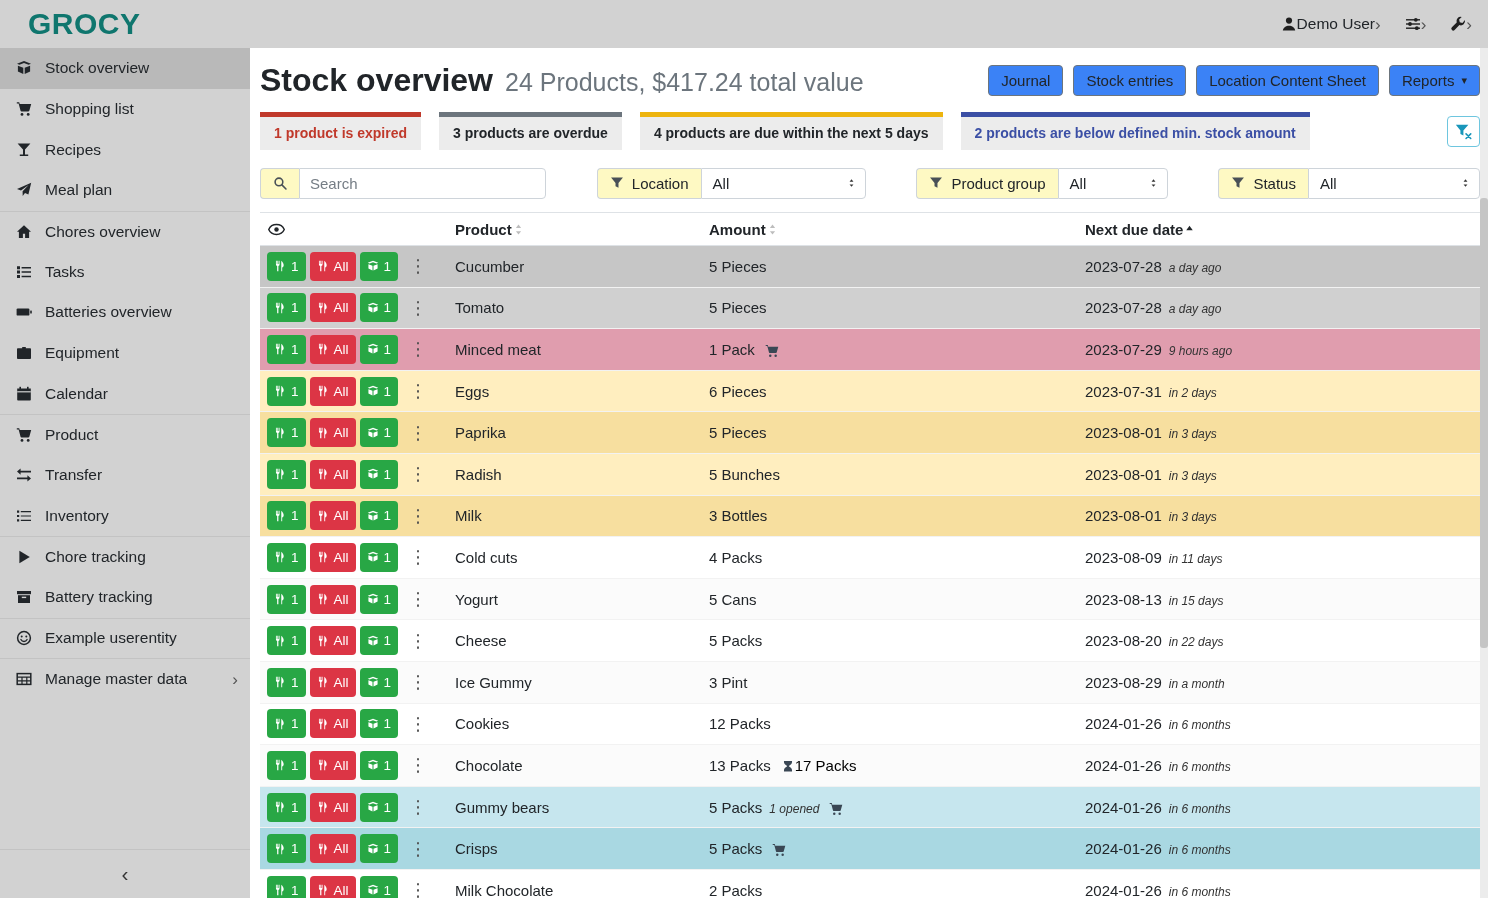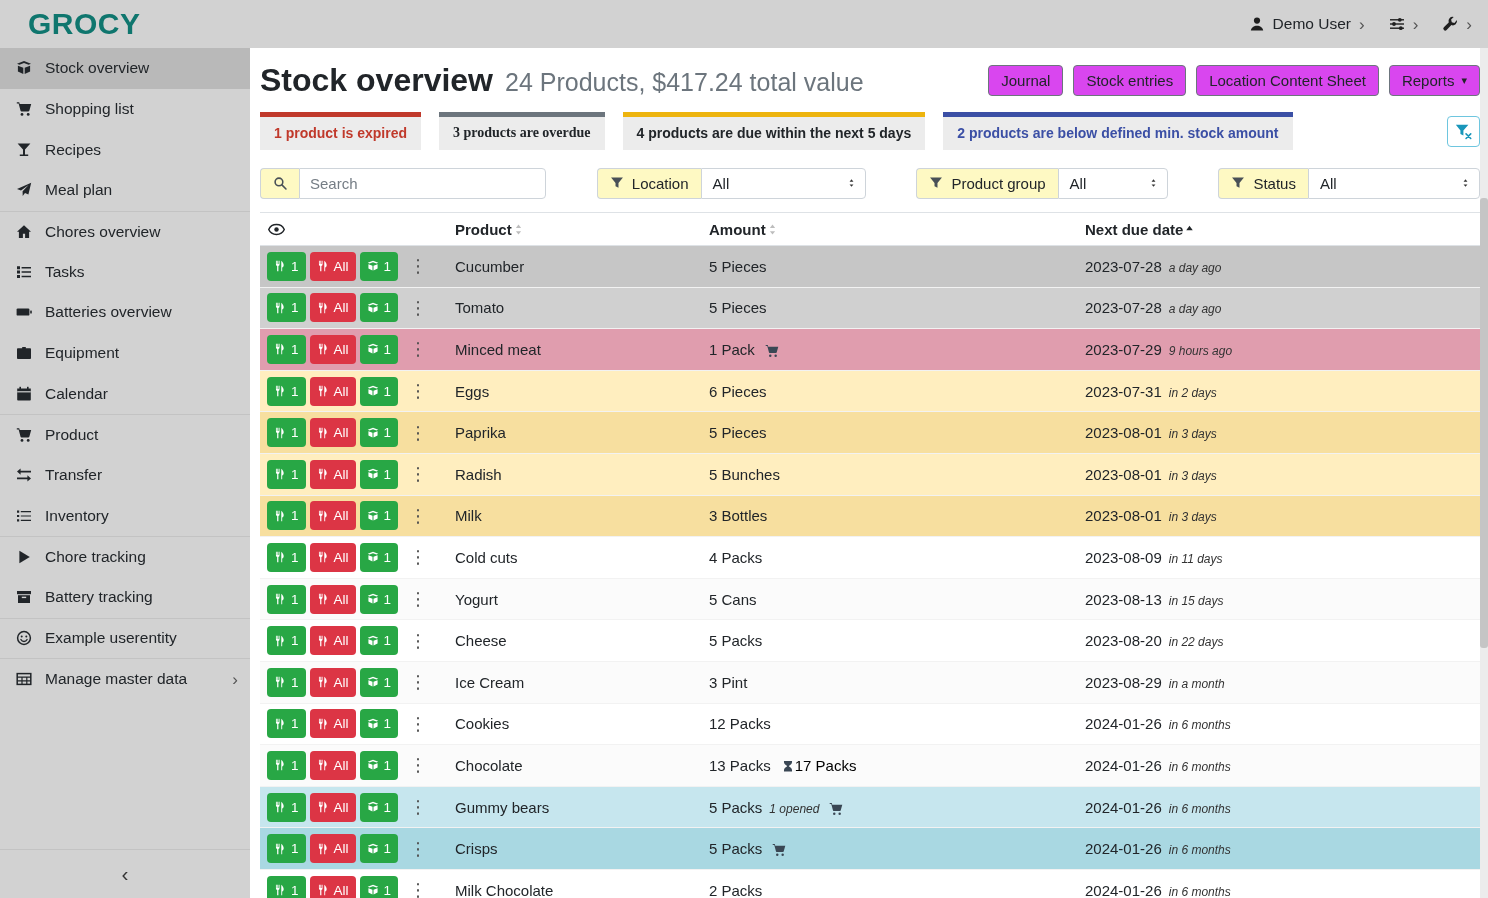--- a/index.html
+++ b/index.html
@@ -5,42 +5,42 @@
   *{box-sizing:border-box;margin:0;padding:0}
   html,body{width:1488px;height:898px;overflow:hidden;font-family:"Liberation Sans",sans-serif;background:#fff;color:#212529}
   button{font-family:inherit}
   .icon{display:inline-flex;align-items:center;vertical-align:middle}
   .icon svg{width:1em;height:1em;display:block}
 
   
   .topbar{position:fixed;top:0;left:0;width:1488px;height:48px;background:#d2d2d2;display:flex;align-items:center;justify-content:space-between;padding:0 16px 0 28px;z-index:5}
   .logo{font-size:30px;font-weight:800;color:#0f766e;letter-spacing:.5px;cursor:pointer}
   .top-right{display:flex;align-items:center;gap:24px}
-  .top-item{display:flex;align-items:center;gap:8px;font-size:15.5px;color:#212529;cursor:pointer}
+  .top-item{display:flex;align-items:center;gap:0;font-size:15.5px;color:#212529;cursor:pointer}
   .top-item .icon{font-size:16px;color:#1f1f1f}
   .chev{color:#555;font-size:17px;line-height:1}
 
   
   .sidebar{position:fixed;top:48px;left:0;bottom:0;width:250px;background:#d2d2d2;display:flex;flex-direction:column}
   #sidebar-items{display:flex;flex-direction:column}
   .side-item{display:flex;align-items:center;gap:11px;height:40.7px;padding:0 12px 0 14px;font-size:15.5px;color:#212529;cursor:pointer;flex:0 0 auto}
   .side-item.active{background:#b9b9b9}
   .side-item.divided{border-top:1px solid #c3c3c3}
   .side-ic{font-size:16px;color:#212529;width:20px;justify-content:center}
   .side-label{flex:1;white-space:nowrap}
   .collapse-btn{margin-top:auto;height:49px;border-top:1px solid #c3c3c3;display:flex;align-items:center;justify-content:center;font-size:21px;color:#333;cursor:pointer}
 
   
   .main{position:fixed;top:48px;left:250px;width:1238px;height:850px;background:#fff;padding:9px 8px 0 10px;overflow:hidden}
   .page-head{display:flex;align-items:center;justify-content:space-between;height:46px}
   .title-wrap{display:flex;align-items:baseline;gap:12px}
   .page-title{font-size:32px;font-weight:600;color:#212529}
   .page-subtitle{font-size:25px;color:#6c757d;font-weight:400;white-space:nowrap}
   .toolbar{display:flex;gap:10px}
-  .tb-btn{background:#d946ef;border:1px solid #6c757d;border-radius:4px;padding:6px 12px;font-size:15px;color:#212529;cursor:pointer;display:flex;align-items:center;gap:7px;white-space:nowrap}
+  .tb-btn{background:#3b82f6;border:1px solid #6c757d;border-radius:4px;padding:6px 12px;font-size:15px;color:#212529;cursor:pointer;display:flex;align-items:center;gap:7px;white-space:nowrap}
   .tb-btn .caret{font-size:11px}
 
   
   .banner-row{display:flex;align-items:stretch;margin-top:9px;height:38px}
   .banners{display:flex;gap:18px}
   .banner{border-top:5px solid;background:#ececec;padding:8px 14px 0;font-size:14px;font-weight:700;cursor:pointer;white-space:nowrap}
   .clear-filter{margin-left:auto;width:33px;height:31px;border:1px solid #6ec6df;background:#fff;border-radius:4px;color:#1996ba;display:flex;align-items:center;justify-content:center;cursor:pointer;align-self:center}
   .clear-filter .icon{font-size:17px}
 
   
@@ -297,21 +297,21 @@
         <button class="tb-btn">
           <span>Reports</span>
           <span class="caret">▾</span>
         </button>
       </div>
   </div>
 
   <div class="banner-row">
     <div class="banners" id="banners">
         <div class="banner" style="border-top-color: rgb(192, 57, 43); color: rgb(192, 57, 43);"><span>1 product is expired</span></div>
-        <div class="banner" style="border-top-color: rgb(108, 117, 125); color: rgb(33, 37, 41); font-family: Liberation Serif, serif;"><span>3 products are overdue</span></div>
+        <div class="banner" style="border-top-color: rgb(108, 117, 125); color: rgb(33, 37, 41);"><span>3 products are overdue</span></div>
         <div class="banner" style="border-top-color: rgb(237, 180, 14); color: rgb(33, 37, 41);"><span>4 products are due within the next 5 days</span></div>
         <div class="banner" style="border-top-color: rgb(59, 79, 165); color: rgb(59, 79, 165);"><span>2 products are below defined min. stock amount</span></div>
       </div>
     <button class="clear-filter">
       <span class="icon">
           <svg viewBox="0 0 16 16" fill="currentColor">
             <path d="M.8 1.6h11.8L7.9 7v4.8L5.1 10.4V7z"></path>
             <path d="m10.4 10.2 4.4 4.4M14.8 10.2l-4.4 4.4" stroke="currentColor" stroke-width="1.5" stroke-linecap="round" fill="none"></path>
           </svg>
         </span>
@@ -845,21 +845,21 @@
                   <svg viewBox="0 0 16 16" fill="currentColor">
                     <path d="M8 1 1 3.7l2.4 1L8 2.9l4.6 1.8 2.4-1z"></path>
                     <path d="M1.9 5.7v5.7l5.4 2.6V7.8zM14.1 5.7v5.7L8.7 14V7.8z"></path>
                   </svg>
                 </span>
                 <span>1</span>
               </button>
               <button class="dots">⋮</button>
             </div>
           </td>
-          <td class="c-product"><span>Ice Cream</span></td>
+          <td class="c-product"><span>Ice Gummy</span></td>
           <td class="c-amount"><span>3 Pint</span></td>
           <td class="c-due"><span>2023-08-29</span><span class="note">in a month</span></td>
         </tr>
         <tr class="status-normal">
           <td class="c-actions">
             <div class="btn-group">
               <button class="row-btn green">
                 <span class="icon btn-ic">
                   <svg viewBox="0 0 16 16" fill="currentColor">
                     <path d="M2.6 1h1.1v4.4h.75V1h1.1v4.4h.75V1h1.1v5.1c0 1-.65 1.8-1.55 2.05V15H4.2V8.15C3.3 7.9 2.6 7.1 2.6 6.1z"></path>

